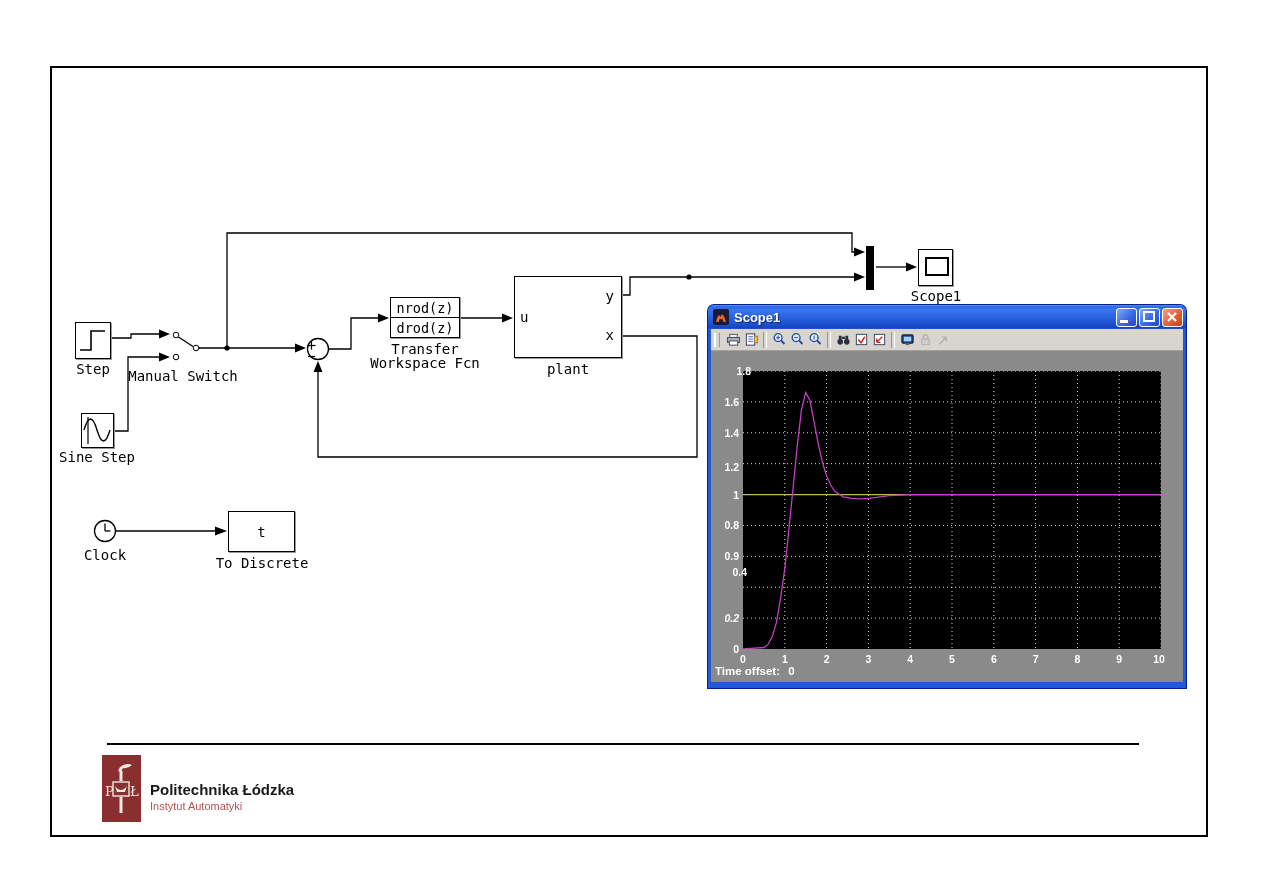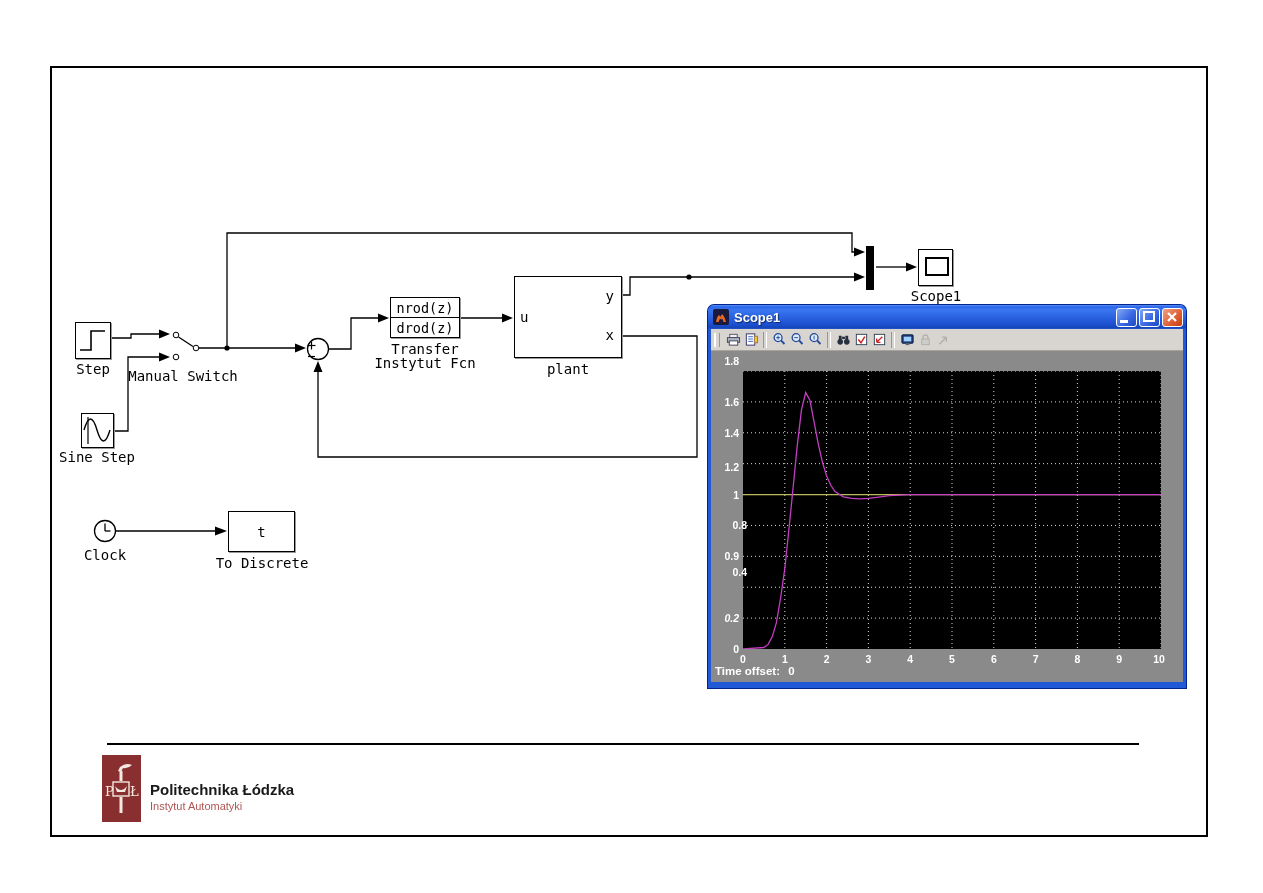--- a/index.html
+++ b/index.html
@@ -116,21 +116,21 @@
 <div class="blk-label" style="left:97px;top:449px;z-index:2">Sine Step</div>
 
 <div class="blk-label" style="left:183px;top:368px;z-index:2">Manual Switch</div>
 
 <div class="blk" id="dtf-block" style="left:390px;top:297px;width:70px;height:41px;z-index:2">
   <div class="frac">nrod(z)</div>
   <div class="frac-line"></div>
   <div class="frac">drod(z)</div>
 </div>
 <div class="blk-label" style="left:425px;top:341px;z-index:2">Transfer</div>
-<div class="blk-label" style="left:425px;top:355px;z-index:2">Instytut Fcn</div>
+<div class="blk-label" style="left:425px;top:355px;z-index:2">Workspace Fcn</div>
 
 <div class="blk" id="plant-block" style="left:514px;top:276px;width:108px;height:82px;z-index:2">
   <div class="port-label" style="left:5px;top:32px">u</div>
   <div class="port-label" style="right:7px;top:11px">y</div>
   <div class="port-label" style="right:7px;top:50px">x</div>
 </div>
 <div class="blk-label" style="left:568px;top:361px;z-index:2">plant</div>
 
 <div class="blk abs" id="mux-block" style="left:866px;top:246px;width:8px;height:44px;z-index:2"></div>
 
@@ -278,26 +278,26 @@
           </svg>
       </div>
       <div id="time-offset">
         <span>Time offset:</span>
         <span style="margin-left:5px">0</span>
       </div>
     <div class="ytick" style="top: 292px;">0</div>
         <div class="ytick" style="top: 261.111px; font-style: italic;">0.2</div>
         <div class="ytick" style="top: 215px; padding-left: 8px;">0.4</div>
         <div class="ytick" style="top: 199.333px;">0.9</div>
-        <div class="ytick" style="top: 168.444px; margin-left: 8px;">0.8</div>
+        <div class="ytick" style="top: 168.444px;">0.8</div>
         <div class="ytick" style="top: 137.556px;">1</div>
         <div class="ytick" style="top: 110px;">1.2</div>
         <div class="ytick" style="top: 75.7778px;">1.4</div>
         <div class="ytick" style="top: 44.8889px;">1.6</div>
-        <div class="ytick" style="top: 4px;">1.8</div>
+        <div class="ytick" style="top: 14px; padding-left: 12px;">1.8</div>
         <div class="xtick" style="left: 17px;">0</div>
         <div class="xtick" style="left: 58.8px;">1</div>
         <div class="xtick" style="left: 100.6px;">2</div>
         <div class="xtick" style="left: 142.4px;">3</div>
         <div class="xtick" style="left: 184.2px;">4</div>
         <div class="xtick" style="left: 226px;">5</div>
         <div class="xtick" style="left: 267.8px;">6</div>
         <div class="xtick" style="left: 309.6px;">7</div>
         <div class="xtick" style="left: 351.4px;">8</div>
         <div class="xtick" style="left: 393.2px;">9</div>

